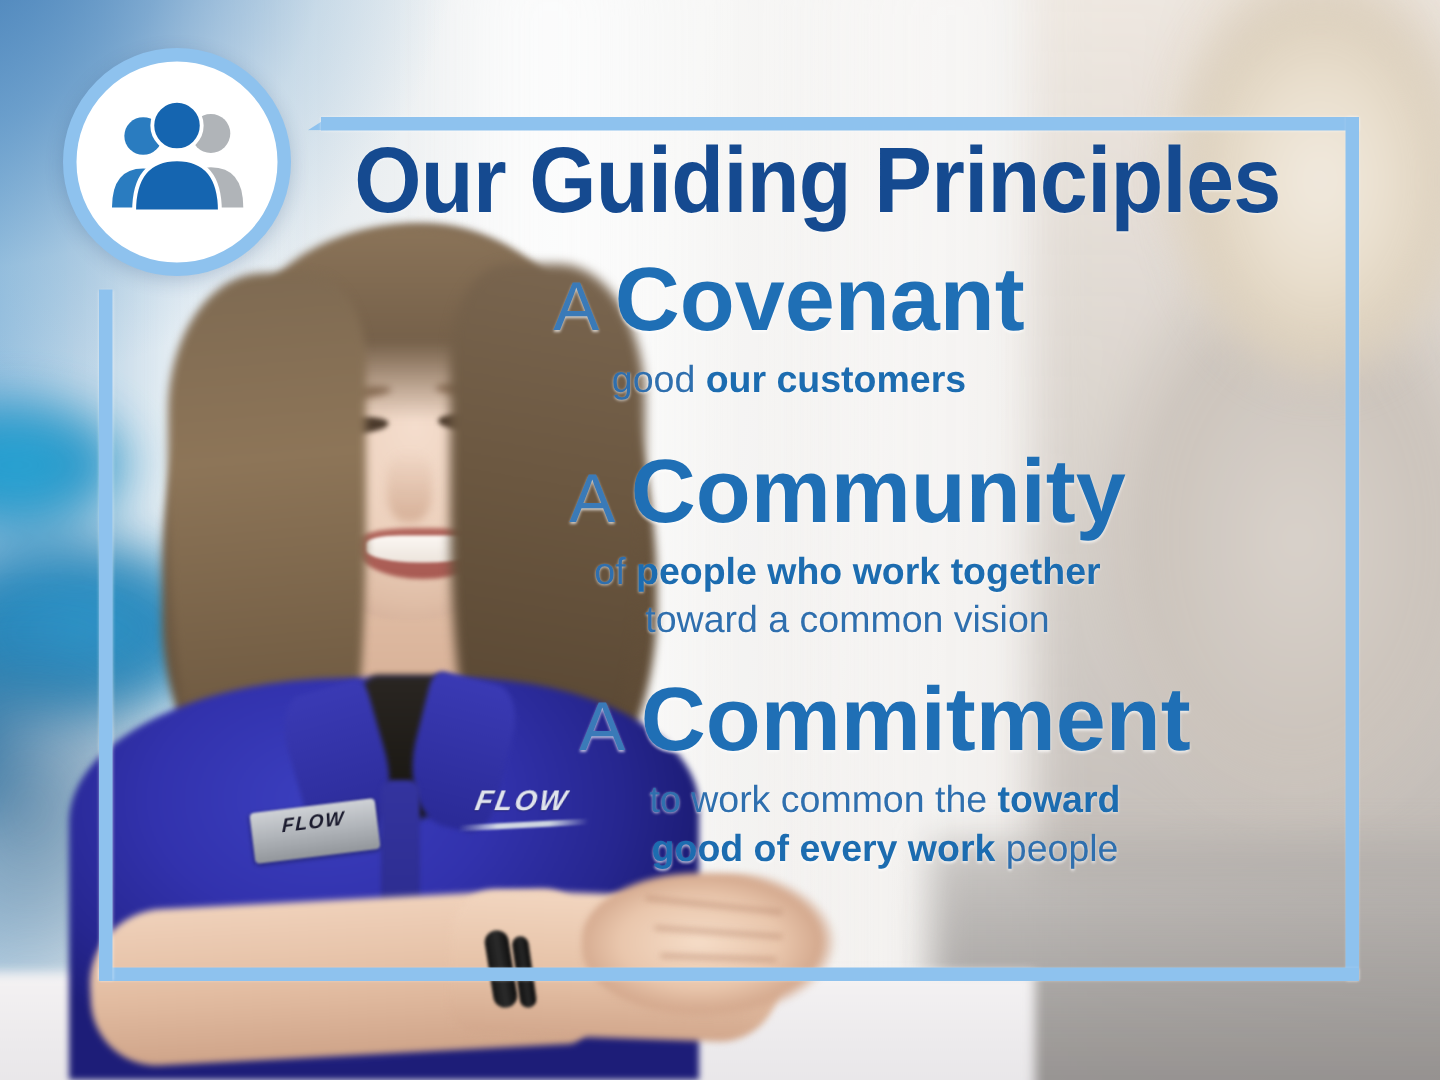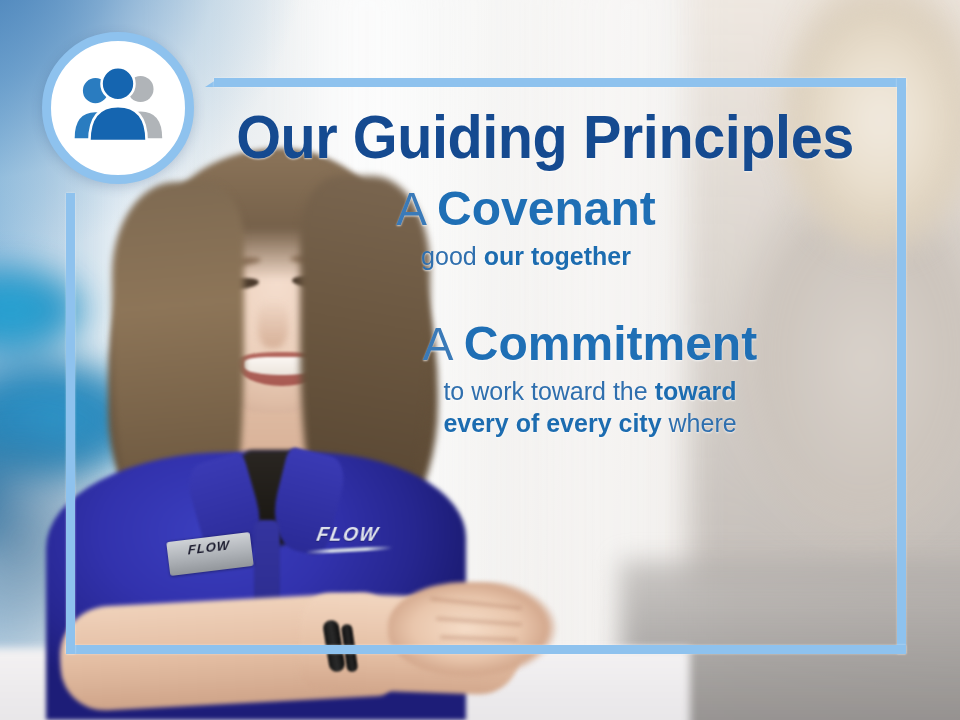--- a/index.html
+++ b/index.html
@@ -332,21 +332,21 @@
     border: 9px solid #8ec2ee;
     box-sizing: border-box;
     box-shadow: 0 3px 12px rgba(30,70,120,.22);
     display: flex; align-items: center; justify-content: center;
   }
   .badge svg { width: 104px; height: 104px; display: block; }
 
   
   .copy {
     position: absolute;
-    left: 200px; top: 104px;
+    left: 200px; top: 88px;
     width: 690px;
     text-align: center;
   }
   .title {
     margin: 0;
     font: 700 62px/1.05 "Liberation Sans", sans-serif;
     letter-spacing: -.5px;
     color: #154a90;
     transform: scaleX(.93);
     text-shadow: 0 1px 2px rgba(255,255,255,.65);
@@ -355,34 +355,34 @@
   .principle { margin-top: 16px; }
   .p-head {
     font: 400 46px/1.1 "Liberation Sans", sans-serif;
     color: #3a7ab8;
     text-shadow: 0 1px 2px rgba(255,255,255,.7);
     white-space: nowrap;
   }
   .p-head .strong {
     font-weight: 700;
     color: #1f6fb5;
-    font-size: 48px;
+    font-size: 60px;
   }
   .p-sub {
     margin-top: 4px;
     font: 400 25px/1.28 "Liberation Sans", sans-serif;
     color: #2f6fae;
     text-shadow: 0 1px 2px rgba(255,255,255,.7);
   }
   .p-sub b { font-weight: 700; color: #1c6cb0; }
 
   
   .principle-1 { text-align: center; padding-right: 38px; margin-top: 14px; }
   .principle-2 { text-align: center; padding-left: 40px;  margin-top: 26px; }
-  .principle-3 { text-align: center; padding-left: 90px;  margin-top: 46px; }
+  .principle-3 { text-align: center; padding-left: 90px;  margin-top: 18px; }
   .principle-3 .p-sub { line-height: 1.3; }
 </style>
 </head>
 <body>
 
 <div class="stage">
 
   <div class="bg">
     <div class="bg-layer bg-base"></div>
     <div class="bg-layer bg-columns"></div>
@@ -456,29 +456,38 @@
 
   <div class="copy">
 
     <h1 class="title">Our Guiding Principles</h1>
 
     <div class="principle principle-1">
       <div class="p-head">
         <span>A </span><span class="strong">Covenant</span>
       </div>
       <div class="p-sub">
-        <span>good </span><b>our together</b>
+        <span>good </span><b>our customers</b>
       </div>
     </div>
 
+    <div class="principle principle-2">
+      <div class="p-head">
+        <span>A </span><span class="strong">Community</span>
+      </div>
+      <div class="p-sub">
+        <div><span>of </span><b>people who work together</b></div>
+        <div>toward a common vision</div>
+      </div>
+    </div>
 
     <div class="principle principle-3">
       <div class="p-head">
         <span>A </span><span class="strong">Commitment</span>
       </div>
       <div class="p-sub">
-        <div><span>to work toward the </span><b>toward</b></div>
-        <div><b>every of every city</b><span> where</span></div>
+        <div><span>to work common the </span><b>toward</b></div>
+        <div><b>good of every work</b><span> people</span></div>
       </div>
     </div>
 
   </div>
 </div>
 
 </body></html>

